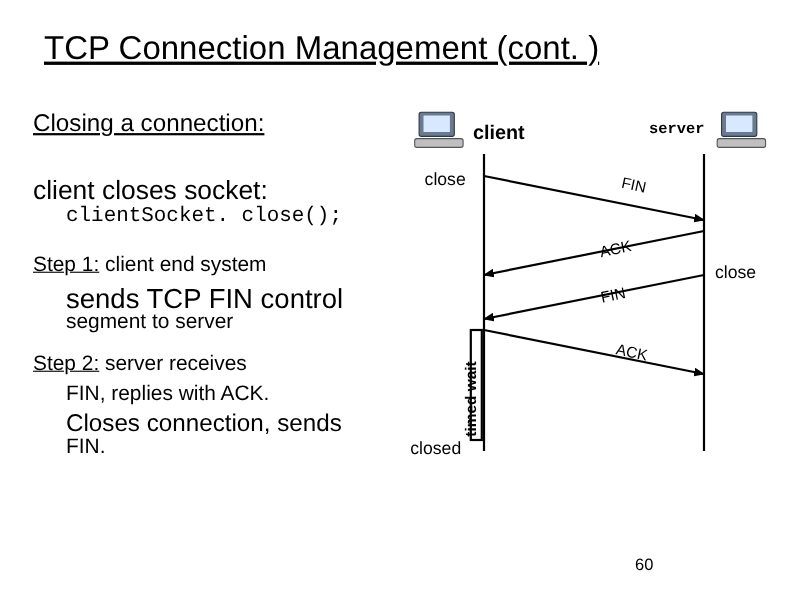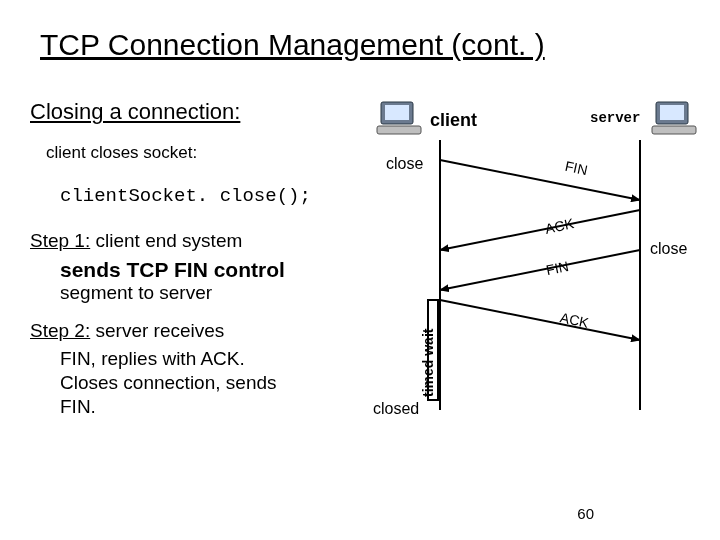--- a/index.html
+++ b/index.html
@@ -1,29 +1,29 @@
 <!DOCTYPE html>
 <html><head>
 <meta charset="utf-8">
 <style>
   * { box-sizing: border-box; margin: 0; padding: 0; }
   html, body { width: 720px; height: 540px; background: #fff; font-family: "Comic Sans MS", "Comic Sans", cursive, sans-serif; color: #000; }
   .slide { position: relative; width: 616px; height: 540px; }
   .title { position: absolute; left: 40px; top: 28px; font-size: 30px; text-decoration: underline; font-weight: 400; }
   .subtitle { position: absolute; left: 30px; top: 99px; font-size: 22px; text-decoration: underline; }
-  .txt-socket-1 { position: absolute; left: 30px; top: 143px; font-size: 17px; margin-left: 16px; }
+  .txt-socket-1 { position: absolute; left: 30px; top: 160px; font-size: 24px; }
   .txt-socket-2 { position: absolute; left: 60px; top: 185px; font-size: 19px; font-family: Liberation Mono, monospace; }
   .step1-line1 { position: absolute; left: 30px; top: 230px; font-size: 19px; }
   .step1-pre { text-decoration: underline; }
-  .step1-line2 { position: absolute; left: 60px; top: 258px; font-size: 21px; font-weight: bold; }
+  .step1-line2 { position: absolute; left: 60px; top: 258px; font-size: 25px; }
   .step1-line3 { position: absolute; left: 60px; top: 282px; font-size: 19px; }
   .step2-line1 { position: absolute; left: 30px; top: 320px; font-size: 19px; }
   .step2-pre { text-decoration: underline; }
   .step2-line2 { position: absolute; left: 60px; top: 348px; font-size: 19px; }
-  .step2-line3 { position: absolute; left: 60px; top: 372px; font-size: 19px; }
+  .step2-line3 { position: absolute; left: 60px; top: 372px; font-size: 22px; }
   .step2-line4 { position: absolute; left: 60px; top: 396px; font-size: 19px; }
   .label-client { position: absolute; left: 430px; top: 110px; font-size: 18px; font-weight: bold; font-family: Arial, sans-serif; }
   .label-server { position: absolute; left: 590px; top: 110px; font-size: 14px; font-weight: bold; font-family: Liberation Mono, monospace; }
   .pc-client { position: absolute; left: 375px; top: 98px; }
   .pc-server { position: absolute; left: 650px; top: 98px; }
   .diagram-svg { position: absolute; left: 370px; top: 140px; }
   .label-close1 { position: absolute; left: 386px; top: 155px; font-size: 16px; font-family: Arial, sans-serif; }
   .label-fin1 { position: absolute; left: 565px; top: 160px; font-size: 14px; font-family: Arial, sans-serif; transform: rotate(12deg); }
   .label-ack1 { position: absolute; left: 545px; top: 218px; font-size: 14px; font-family: Arial, sans-serif; transform: rotate(-12deg); }
   .label-close2 { position: absolute; left: 650px; top: 240px; font-size: 16px; font-family: Arial, sans-serif; }

